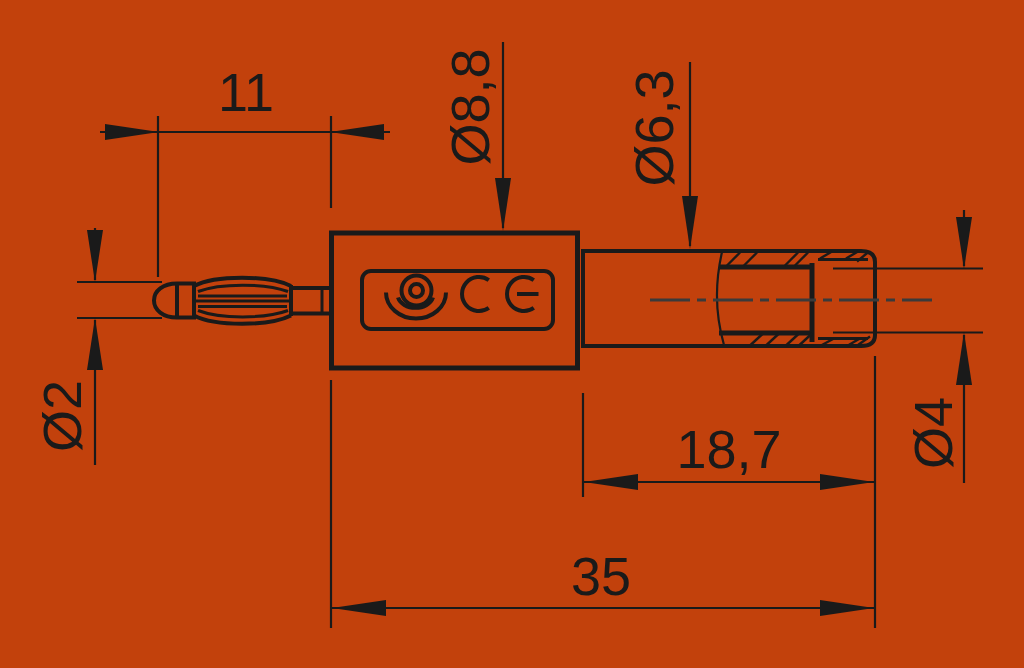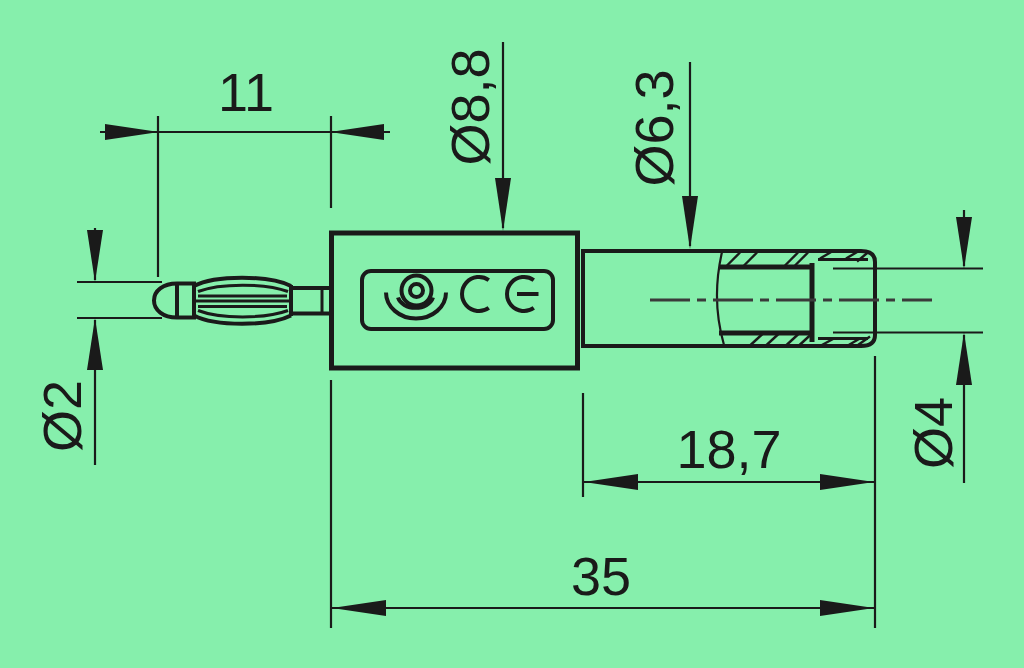--- a/index.html
+++ b/index.html
@@ -1,16 +1,16 @@
 <!DOCTYPE html>
 <html><head>
 <meta charset="utf-8">
 <style>
   html,body{margin:0;padding:0;background:#ffffff;}
-  .stage{position:relative;width:1024px;height:668px;background:#86efac;overflow:hidden;}
+  .stage{position:relative;width:1024px;height:668px;background:#c2410c;overflow:hidden;}
   svg{display:block;}
   text{font-family:"Liberation Sans", sans-serif;font-size:54px;fill:#1a1a1a;}
   .outline{stroke:#1a1a1a;fill:none;stroke-width:4;}
   .outline-thick{stroke:#1a1a1a;fill:none;stroke-width:5;}
   .thin{stroke:#1a1a1a;fill:none;stroke-width:3;}
   .dimline{stroke:#1a1a1a;fill:none;stroke-width:2.2;}
   .hatch{stroke:#1a1a1a;fill:none;stroke-width:2.4;}
   .arrow{fill:#1a1a1a;stroke:none;}
   .cline{stroke:#3a3a3a;stroke-width:3;fill:none;stroke-dasharray:40 7 9 7;}
 </style>

